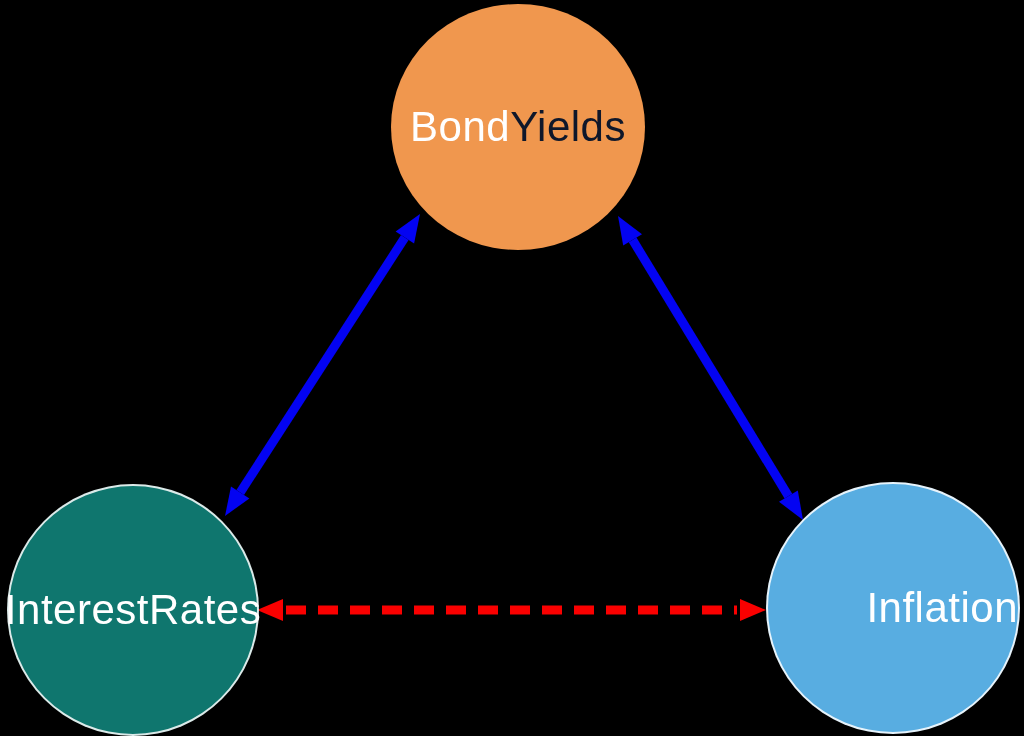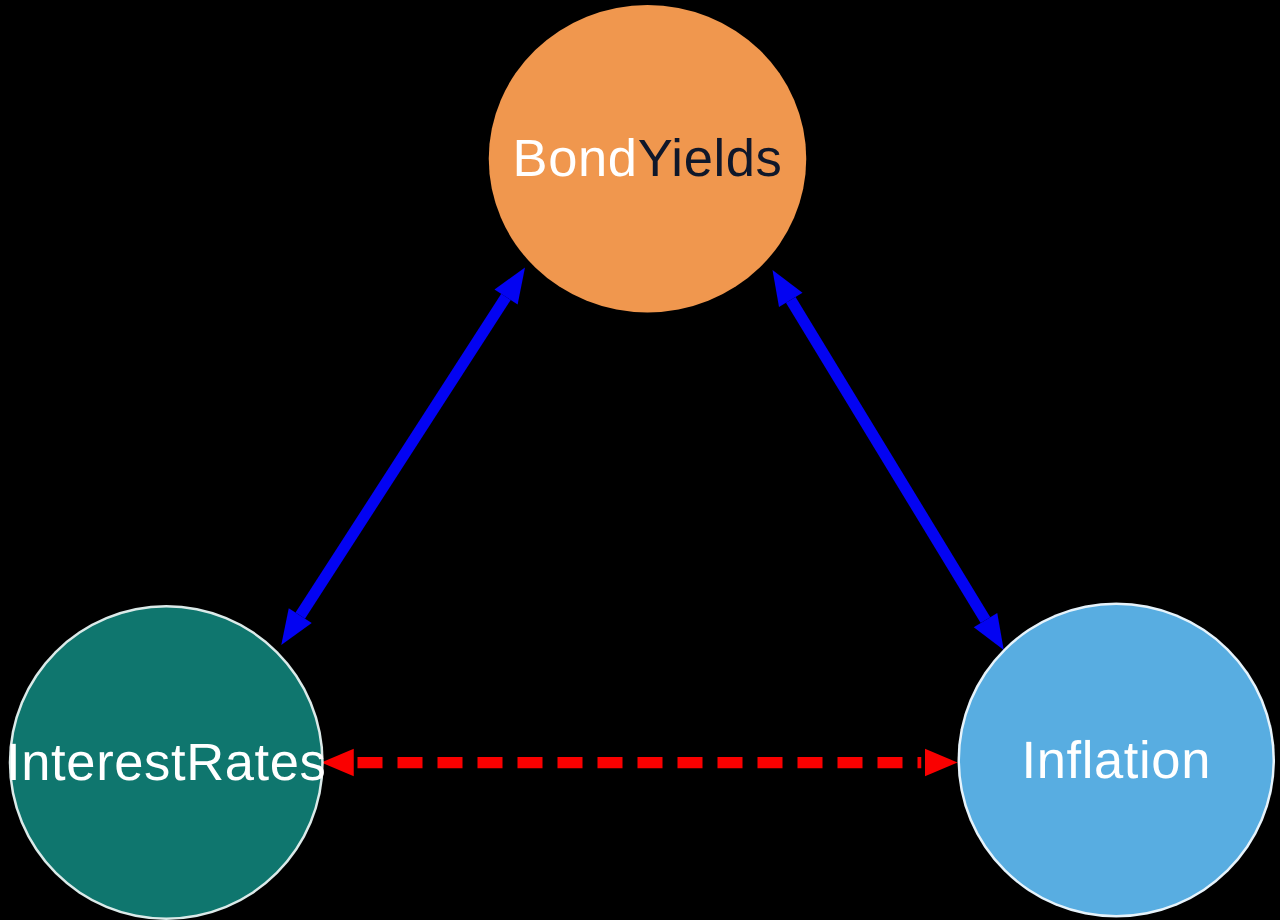--- a/index.html
+++ b/index.html
@@ -84,17 +84,17 @@
   <div class="node node-bond-yields" style="background-color: rgb(240, 151, 78);">
     <span style="color: rgb(255, 255, 255);">Bond</span>
     <span style="color: #0f172a;">Yields</span>
   </div>
 
   <div class="node node-interest-rates" style="background-color: #0f766e;">
     <span style="color: rgb(255, 255, 255);">Interest</span>
     <span style="color: rgb(255, 255, 255);">Rates</span>
   </div>
 
-  <div class="node node-inflation" style="background-color: rgb(88, 173, 225);">
+  <div class="node node-inflation" style="background-color: rgb(88, 173, 225); justify-content: flex-end;">
     <span style="color: rgb(255, 255, 255);">Inflation</span>
   </div>
 
 </div>
 
 </body></html>

